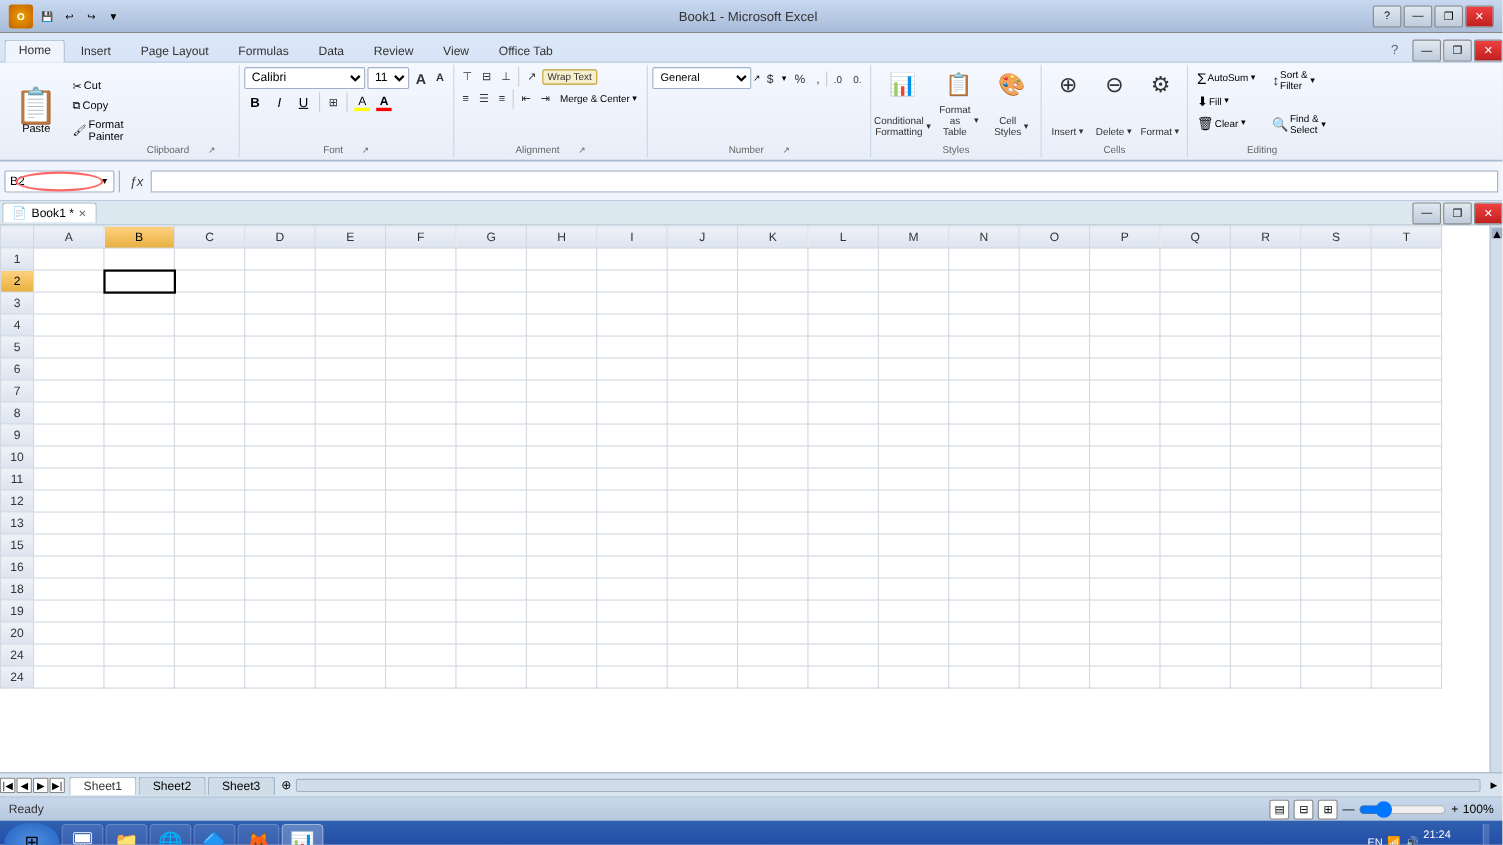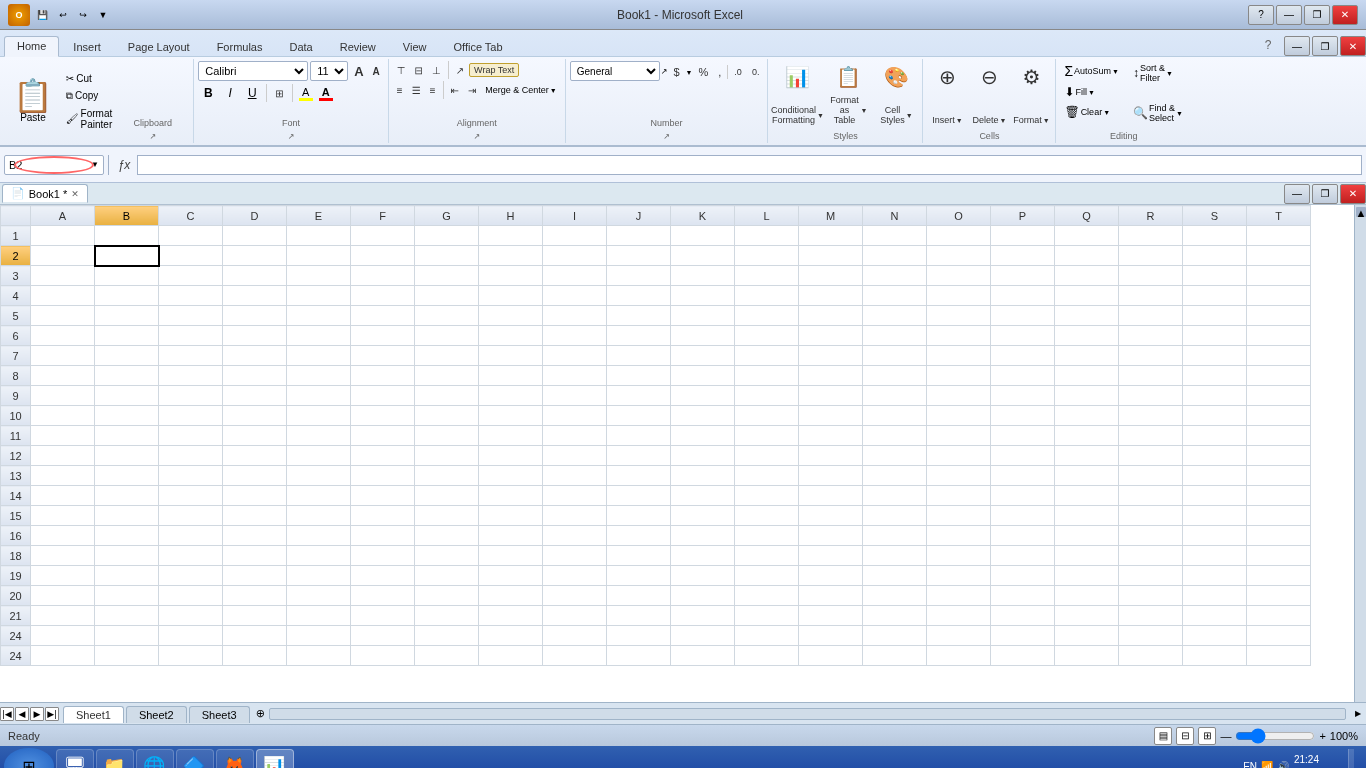--- a/index.html
+++ b/index.html
@@ -94,24 +94,23 @@
     }
 
     .ribbon-group-label {
       font-size: 9px;
       color: #666;
       padding-top: 2px;
       text-align: center;
       width: 100%;
       cursor: pointer;
       display: flex;
-      align-items: center;
+      align-items: flex-end;
       justify-content: center;
-      gap: 4px;
-      flex-direction: column;
+      gap: 17px;
     }
 
     .rb-btn-small {
       display: flex;
       align-items: center;
       justify-content: center;
       padding: 1px 3px;
       cursor: pointer;
       border: 1px solid transparent;
       border-radius: 2px;
@@ -1024,43 +1023,20 @@
               <td class="grid-cell"></td>
               <td class="grid-cell"></td>
               <td class="grid-cell"></td>
               <td class="grid-cell"></td>
               <td class="grid-cell"></td>
               <td class="grid-cell"></td>
               <td class="grid-cell"></td>
               <td class="grid-cell"></td>
             </tr>
             <tr>
-              <td class="row-header">14</td>
-              <td class="grid-cell"></td>
-              <td class="grid-cell"></td>
-              <td class="grid-cell"></td>
-              <td class="grid-cell"></td>
-              <td class="grid-cell"></td>
-              <td class="grid-cell"></td>
-              <td class="grid-cell"></td>
-              <td class="grid-cell"></td>
-              <td class="grid-cell"></td>
-              <td class="grid-cell"></td>
-              <td class="grid-cell"></td>
-              <td class="grid-cell"></td>
-              <td class="grid-cell"></td>
-              <td class="grid-cell"></td>
-              <td class="grid-cell"></td>
-              <td class="grid-cell"></td>
-              <td class="grid-cell"></td>
-              <td class="grid-cell"></td>
-              <td class="grid-cell"></td>
-              <td class="grid-cell"></td>
-            </tr>
-            <tr>
               <td class="row-header">15</td>
               <td class="grid-cell"></td>
               <td class="grid-cell"></td>
               <td class="grid-cell"></td>
               <td class="grid-cell"></td>
               <td class="grid-cell"></td>
               <td class="grid-cell"></td>
               <td class="grid-cell"></td>
               <td class="grid-cell"></td>
               <td class="grid-cell"></td>
@@ -1140,43 +1116,20 @@
               <td class="grid-cell"></td>
               <td class="grid-cell"></td>
               <td class="grid-cell"></td>
               <td class="grid-cell"></td>
               <td class="grid-cell"></td>
               <td class="grid-cell"></td>
               <td class="grid-cell"></td>
             </tr>
             <tr>
               <td class="row-header">20</td>
-              <td class="grid-cell"></td>
-              <td class="grid-cell"></td>
-              <td class="grid-cell"></td>
-              <td class="grid-cell"></td>
-              <td class="grid-cell"></td>
-              <td class="grid-cell"></td>
-              <td class="grid-cell"></td>
-              <td class="grid-cell"></td>
-              <td class="grid-cell"></td>
-              <td class="grid-cell"></td>
-              <td class="grid-cell"></td>
-              <td class="grid-cell"></td>
-              <td class="grid-cell"></td>
-              <td class="grid-cell"></td>
-              <td class="grid-cell"></td>
-              <td class="grid-cell"></td>
-              <td class="grid-cell"></td>
-              <td class="grid-cell"></td>
-              <td class="grid-cell"></td>
-              <td class="grid-cell"></td>
-            </tr>
-            <tr>
-              <td class="row-header">21</td>
               <td class="grid-cell"></td>
               <td class="grid-cell"></td>
               <td class="grid-cell"></td>
               <td class="grid-cell"></td>
               <td class="grid-cell"></td>
               <td class="grid-cell"></td>
               <td class="grid-cell"></td>
               <td class="grid-cell"></td>
               <td class="grid-cell"></td>
               <td class="grid-cell"></td>

